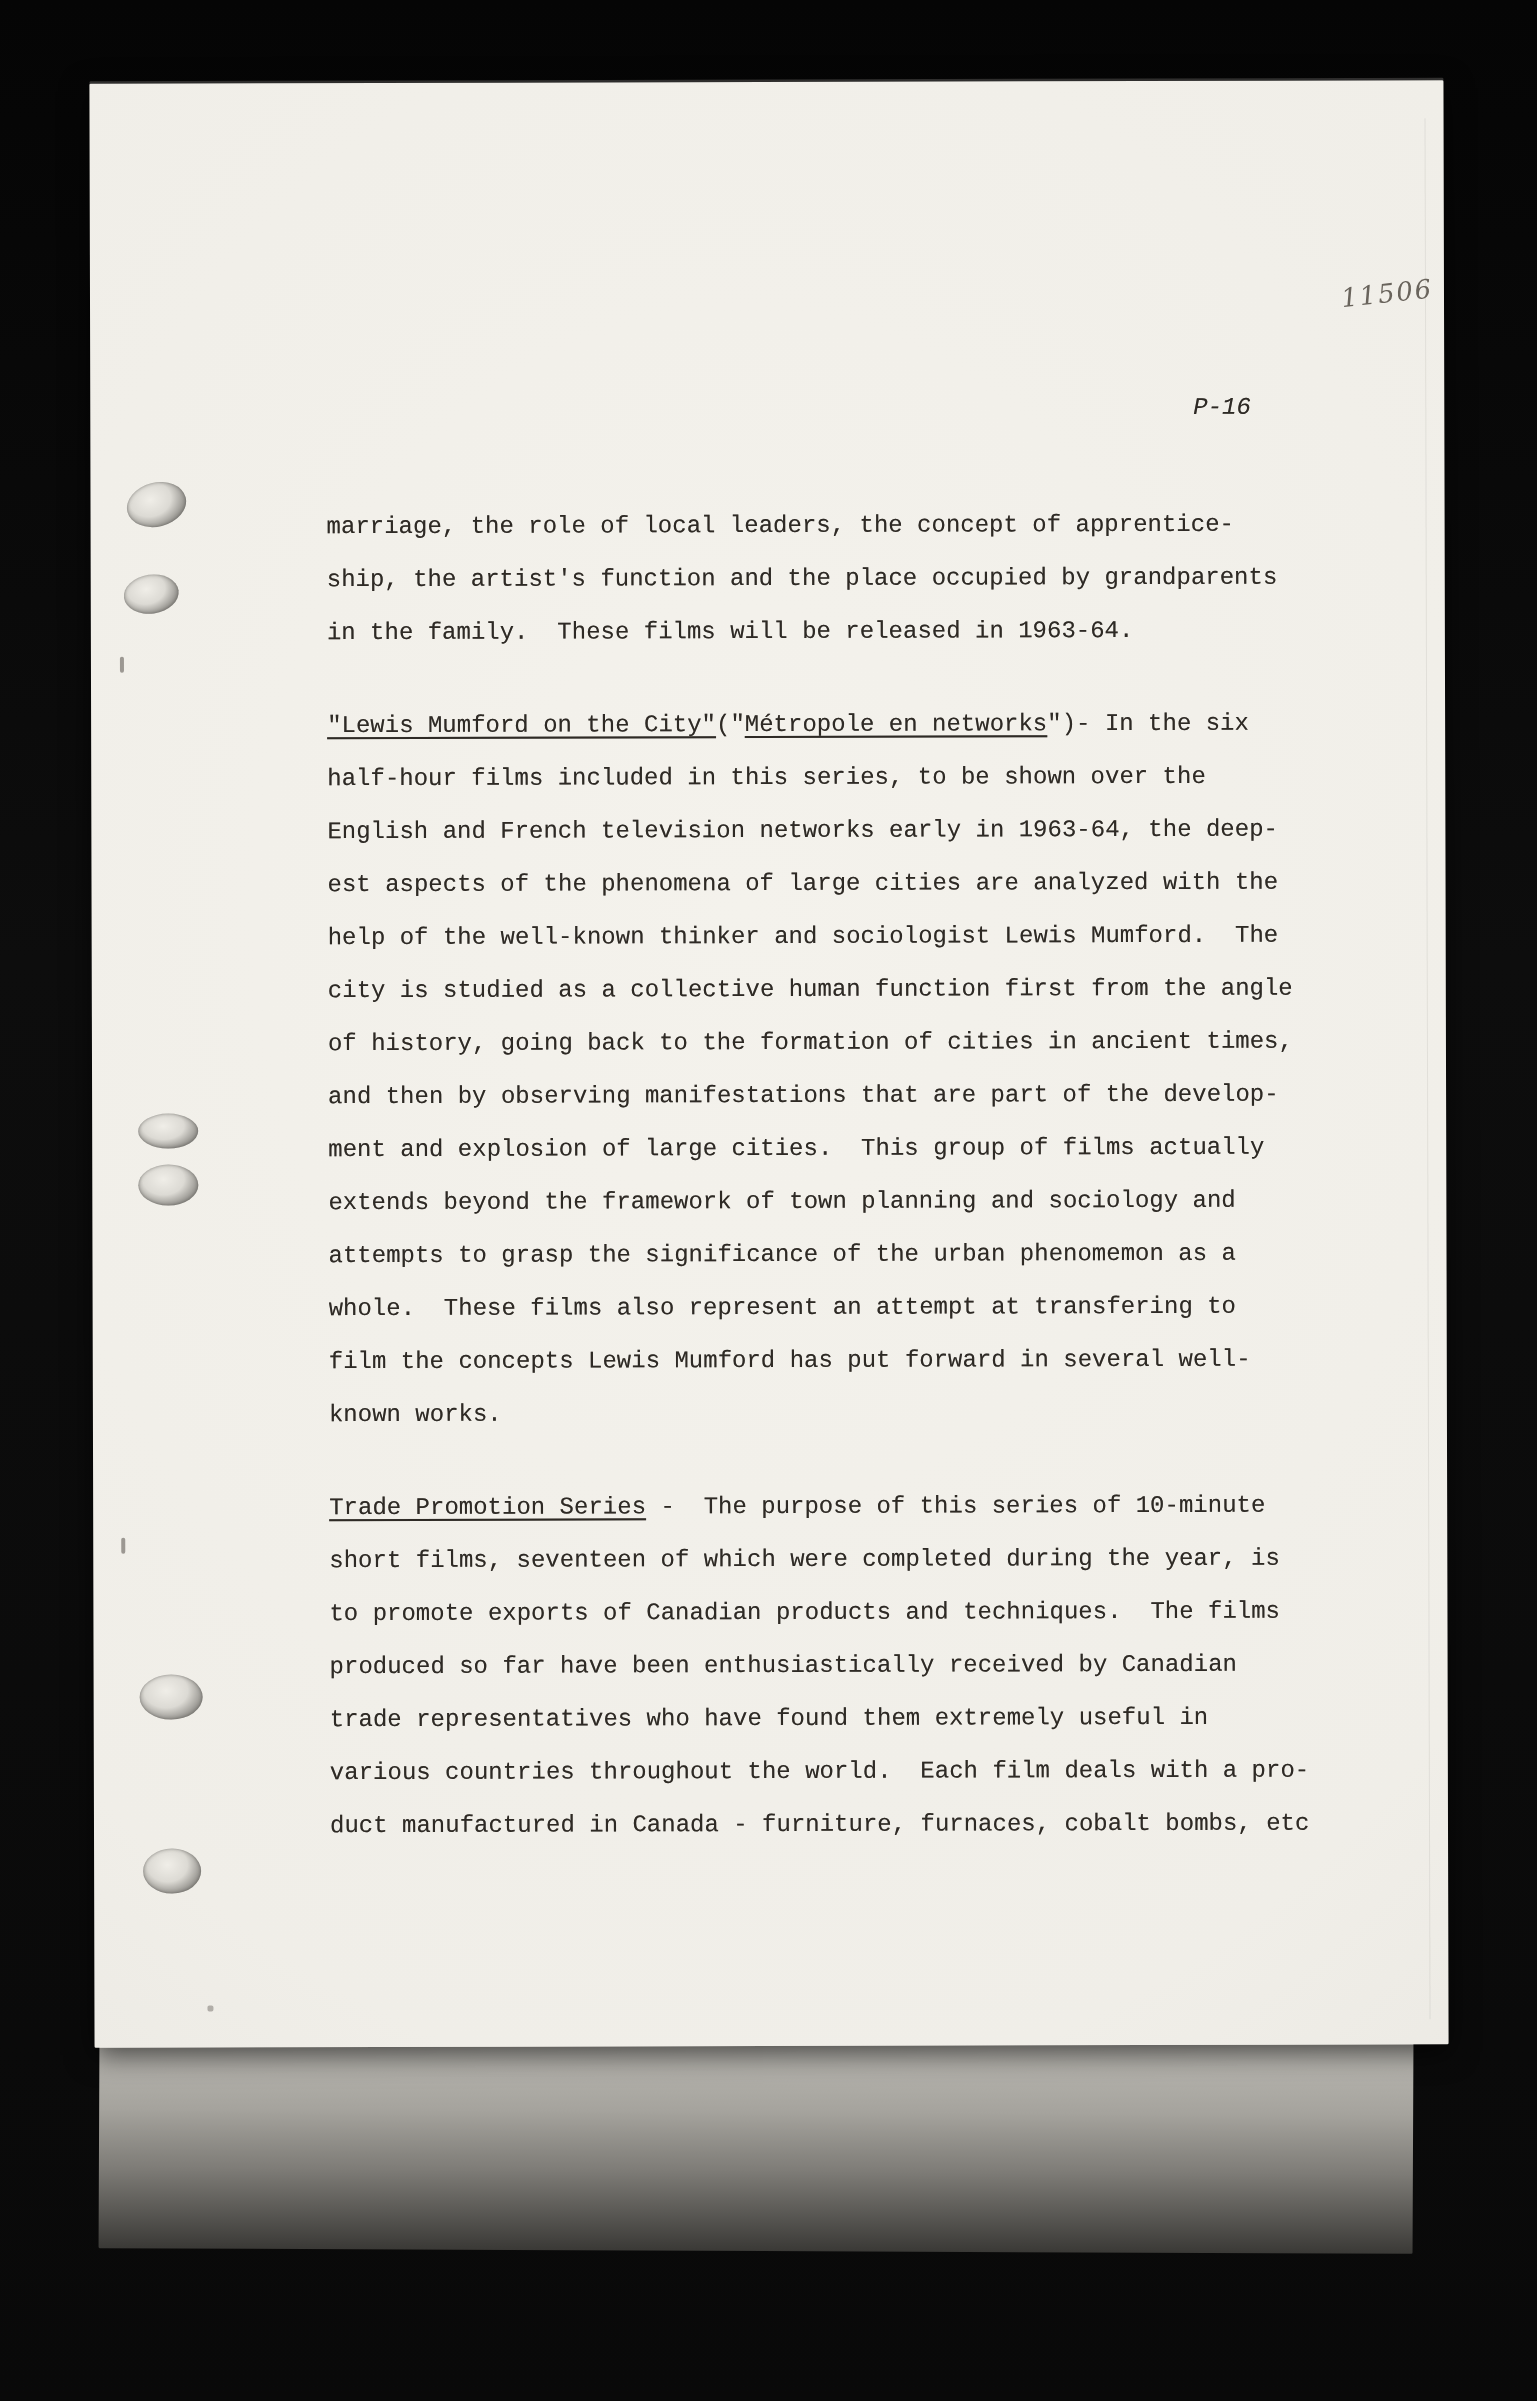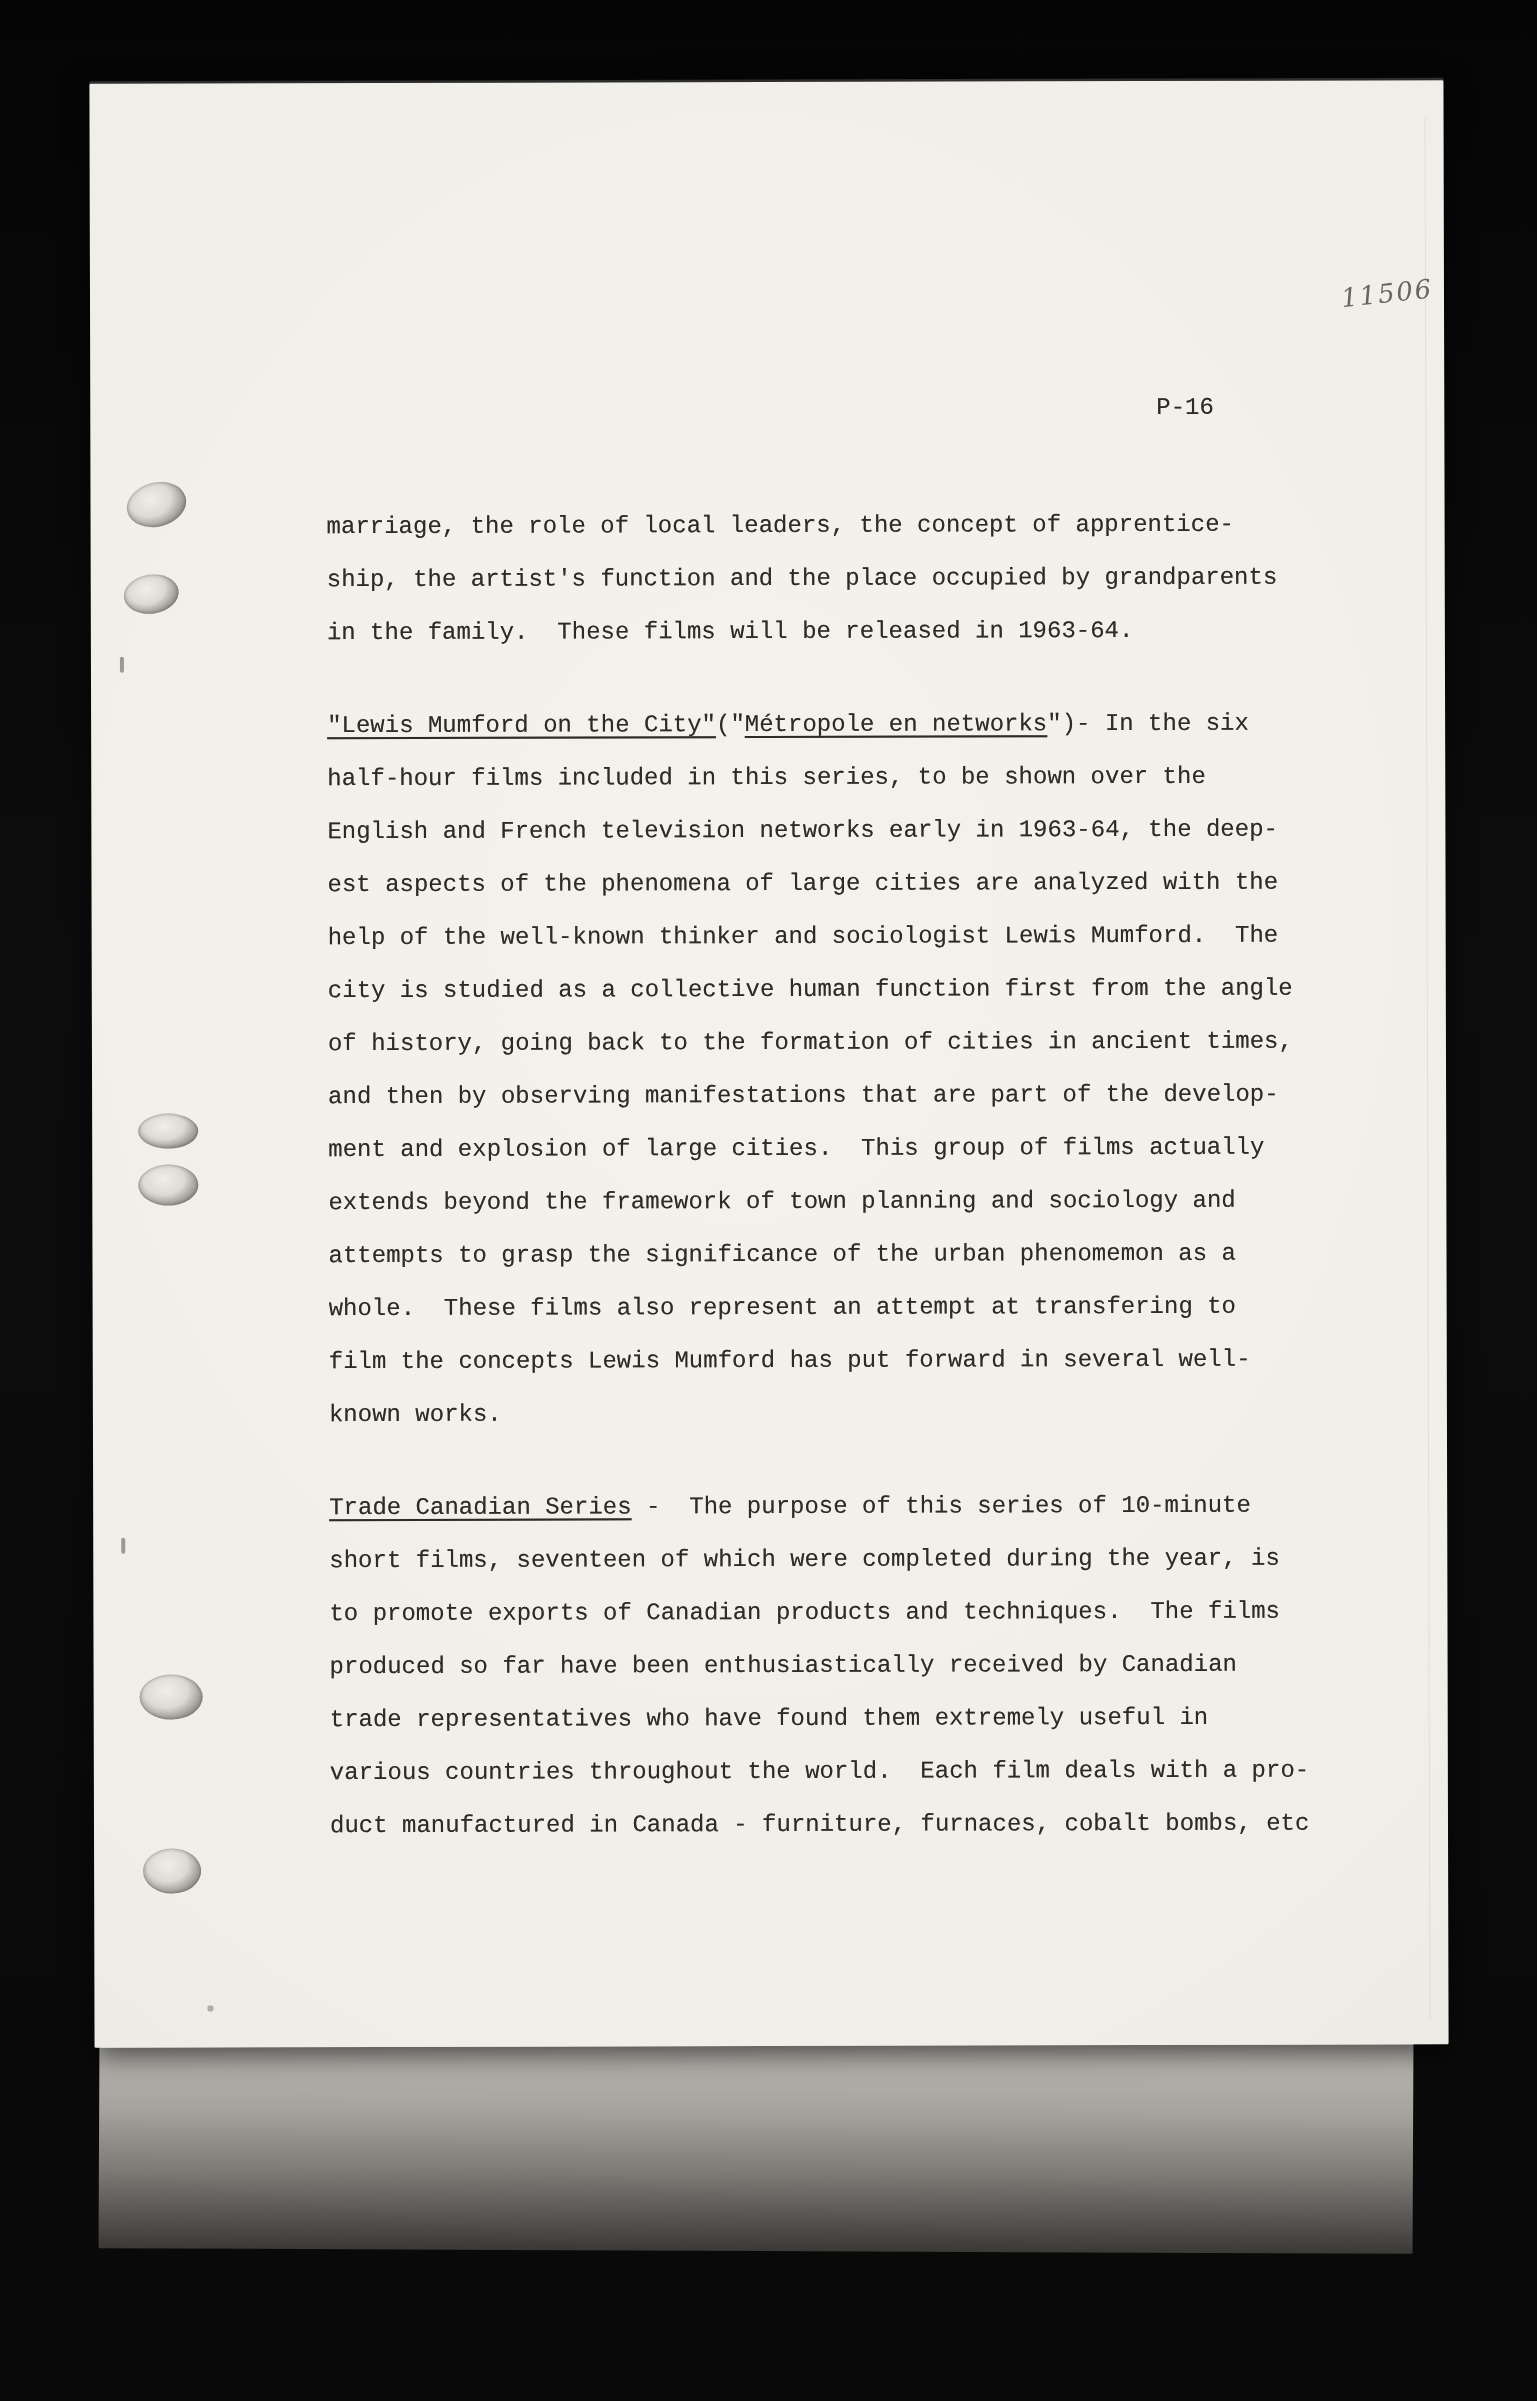--- a/index.html
+++ b/index.html
@@ -59,25 +59,26 @@
     font-family: "DejaVu Serif", serif;
     font-style: italic;
     font-size: 26px;
     letter-spacing: 1.9px;
     color: #524c44;
     transform: rotate(-6deg);
     opacity: 0.85;
   }
   .pagenum {
     position: absolute;
-    left: 1066px;
+    left: 1103px;
     top: 313px;
     font-size: 24px;
     color: #2e2a25;
     text-shadow: 0 0 0.6px rgba(46,42,37,0.5);
+    font-style: italic;
   }
   .body {
     position: absolute;
     left: 236px;
     top: 417px;
     width: 992px;
     color: #2e2a25;
     font-size: 24px;
     line-height: 53px;
     text-shadow: 0 0 0.6px rgba(46,42,37,0.45);
@@ -141,21 +142,21 @@
 help of the well-known thinker and sociologist Lewis Mumford.  The
 city is studied as a collective human function first from the angle
 of history, going back to the formation of cities in ancient times,
 and then by observing manifestations that are part of the develop-
 ment and explosion of large cities.  This group of films actually
 extends beyond the framework of town planning and sociology and
 attempts to grasp the significance of the urban phenomemon as a
 whole.  These films also represent an attempt at transfering to
 film the concepts Lewis Mumford has put forward in several well-
 known works.</span></p>
-      <p><span class="u">Trade Canadian Series</span><span> -  The purpose of this series of 10-minute
+      <p><span class="u">Trade Promotion Series</span><span> -  The purpose of this series of 10-minute
 short films, seventeen of which were completed during the year, is
 to promote exports of Canadian products and techniques.  The films
 produced so far have been enthusiastically received by Canadian
 trade representatives who have found them extremely useful in
 various countries throughout the world.  Each film deals with a pro-
 duct manufactured in Canada - furniture, furnaces, cobalt bombs, etc</span></p>
     </div>
 
     <div class="hole h1"></div>
     <div class="hole h2"></div>

